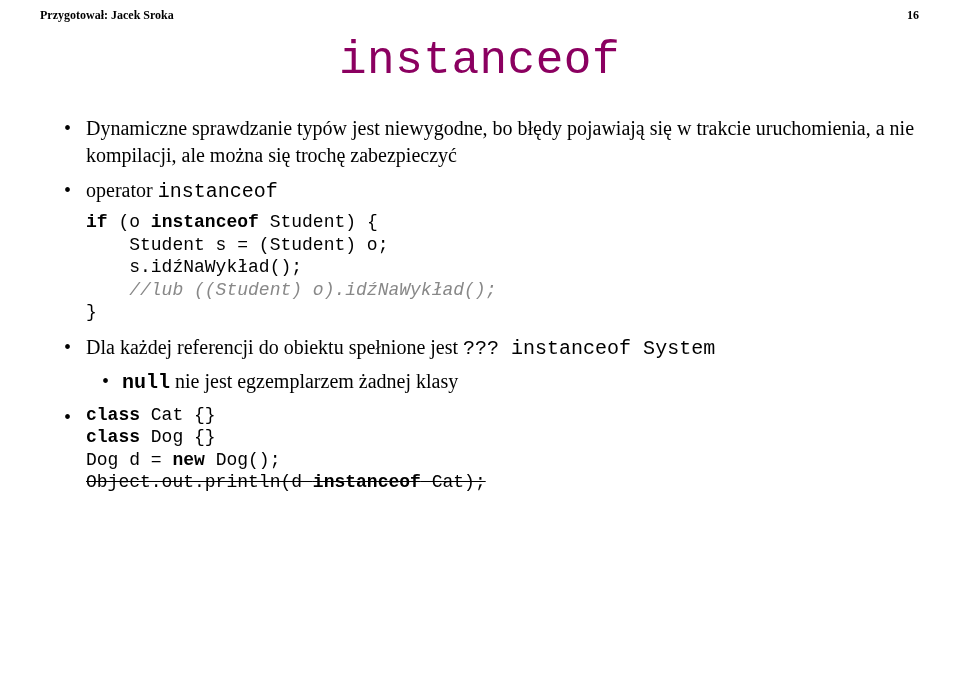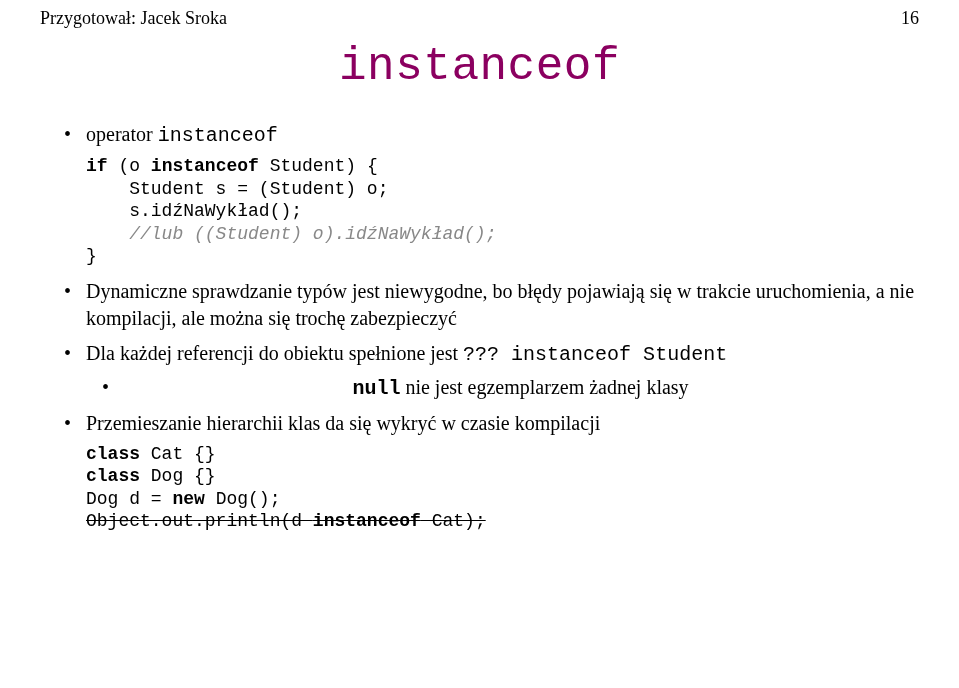--- a/index.html
+++ b/index.html
@@ -11,22 +11,23 @@
       width: 959px;
       height: 688px;
       overflow: hidden;
     }
     .page {
       padding: 8px 40px 20px 40px;
     }
     .header-row {
       display: flex;
       justify-content: space-between;
-      font-size: 18px;
+      font-size: 12px;
       margin-bottom: 12px;
+      font-weight: bold;
     }
     .title {
       font-family: "Courier New", monospace;
       color: #8b0060;
       font-size: 46px;
       text-align: center;
       margin: 8px 0 28px 0;
       letter-spacing: 0.5px;
     }
     ul.outer {
@@ -45,21 +46,20 @@
       content: "•";
       position: absolute;
       left: 0;
       top: 0;
       font-size: 20px;
     }
     ul.inner {
       list-style: none;
       padding-left: 16px;
       margin: 6px 0 0 0;
-      text-align: center;
     }
     ul.inner > li {
       position: relative;
       padding-left: 20px;
       margin-bottom: 6px;
       font-size: 20px;
       line-height: 1.35;
     }
     ul.inner > li::before {
       content: "•";
@@ -92,44 +92,43 @@
   <div class="header-row">
     <span>Przygotował: Jacek Sroka</span>
     <span>16</span>
   </div>
 
   <div class="title">instanceof</div>
 
   <ul class="outer">
 
     <li>
+      <span>Dynamiczne sprawdzanie typów jest niewygodne, bo błędy pojawiają się w trakcie uruchomienia, a nie kompilacji, ale można się trochę zabezpieczyć</span>
+    </li>
+
+    <li>
       <span>operator </span><span class="inline-code">instanceof</span>
       <div class="code"><span class="kw">if</span><span> (o </span><span class="kw">instanceof</span><span> Student) {</span>
 <span>    Student s = (Student) o;</span>
 <span>    s.idźNaWykład();</span>
 <span class="comment">    //lub ((Student) o).idźNaWykład();</span>
 <span>}</span></div>
     </li>
 
     <li>
-      <span>Dynamiczne sprawdzanie typów jest niewygodne, bo błędy pojawiają się w trakcie uruchomienia, a nie kompilacji, ale można się trochę zabezpieczyć</span>
-    </li>
-
-    <li>
-      <span>Dla każdej referencji do obiektu spełnione jest </span><span class="inline-code">??? instanceof Student</span>
+      <span>Dla każdej referencji do obiektu spełnione jest </span><span class="inline-code">??? instanceof System</span>
       <ul class="inner">
         <li>
           <span class="inline-code kw">null</span><span> nie jest egzemplarzem żadnej klasy</span>
         </li>
       </ul>
     </li>
 
 
     <li>
-      <span>Przemieszanie hierarchii klas da się wykryć w czasie kompilacji</span>
       <div class="code"><span class="kw">class</span><span> Cat {}</span>
 <span class="kw">class</span><span> Dog {}</span>
 <span>Dog d = </span><span class="kw">new</span><span> Dog();</span>
 <span class="strike"><span>Object.out.println(d </span><span class="kw">instanceof</span><span> Cat);</span></span></div>
     </li>
 
   </ul>
 
 </div>
 

